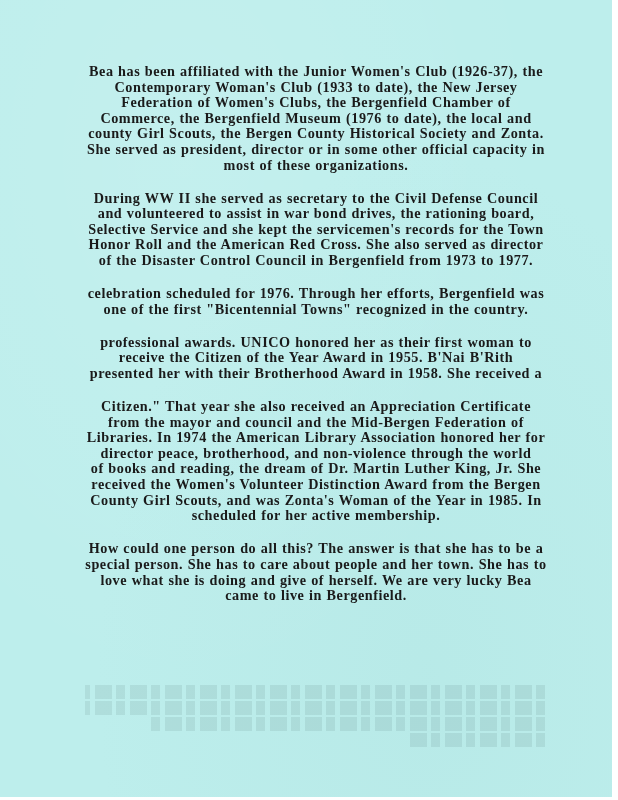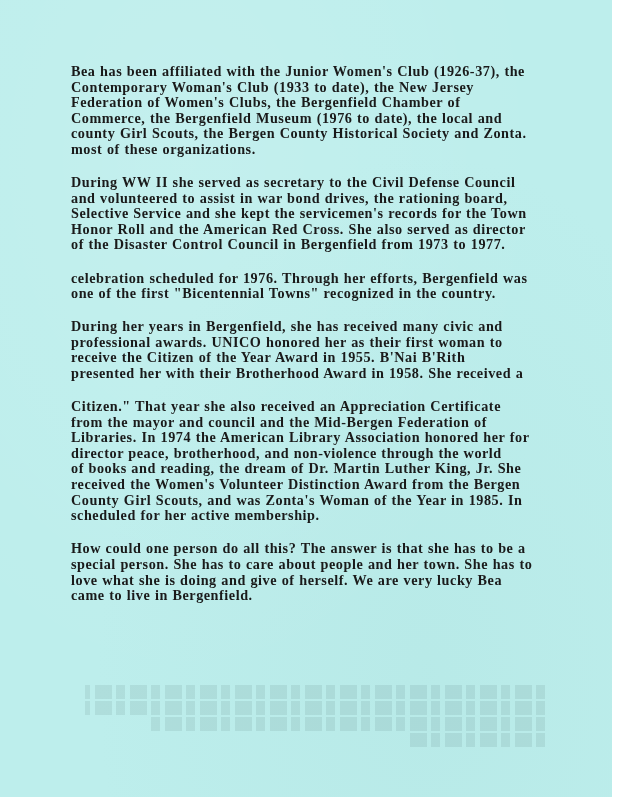--- a/index.html
+++ b/index.html
@@ -54,20 +54,21 @@
       color: #1a1a1a;
       letter-spacing: 0.55px;
       word-spacing: 0.5px;
     }
     .para {
       margin: 0 0 17.5px 0;
     }
     .line {
       display: block;
       white-space: nowrap;
+      text-align: center;
     }
   </style>
 </head>
 <body>
 
 <div class="page">
 
   <div class="bleed">
     <div></div>
     <div></div>
@@ -76,38 +77,38 @@
   </div>
 
   <div class="text">
 
     <p class="para">
       <span class="line">Bea has been affiliated with the Junior Women's Club (1926-37), the</span>
       <span class="line">Contemporary Woman's Club (1933 to date), the New Jersey</span>
       <span class="line">Federation of Women's Clubs, the Bergenfield Chamber of</span>
       <span class="line">Commerce, the Bergenfield Museum (1976 to date), the local and</span>
       <span class="line">county Girl Scouts, the Bergen County Historical Society and Zonta.</span>
+      <span class="line">She served as president, director or in some other official capacity in</span>
       <span class="line">most of these organizations.</span>
     </p>
 
     <p class="para">
       <span class="line">During WW II she served as secretary to the Civil Defense Council</span>
       <span class="line">and volunteered to assist in war bond drives, the rationing board,</span>
       <span class="line">Selective Service and she kept the servicemen's records for the Town</span>
       <span class="line">Honor Roll and the American Red Cross. She also served as director</span>
       <span class="line">of the Disaster Control Council in Bergenfield from 1973 to 1977.</span>
     </p>
 
     <p class="para">
       <span class="line">celebration scheduled for 1976. Through her efforts, Bergenfield was</span>
       <span class="line">one of the first "Bicentennial Towns" recognized in the country.</span>
     </p>
 
     <p class="para">
-      <span class="line">During her years in Bergenfield, she has received many civic and</span>
       <span class="line">professional awards. UNICO honored her as their first woman to</span>
       <span class="line">receive the Citizen of the Year Award in 1955. B'Nai B'Rith</span>
       <span class="line">presented her with their Brotherhood Award in 1958. She received a</span>
     </p>
 
     <p class="para">
       <span class="line">Citizen." That year she also received an Appreciation Certificate</span>
       <span class="line">from the mayor and council and the Mid-Bergen Federation of</span>
       <span class="line">Libraries. In 1974 the American Library Association honored her for</span>
       <span class="line">director peace, brotherhood, and non-violence through the world</span>

